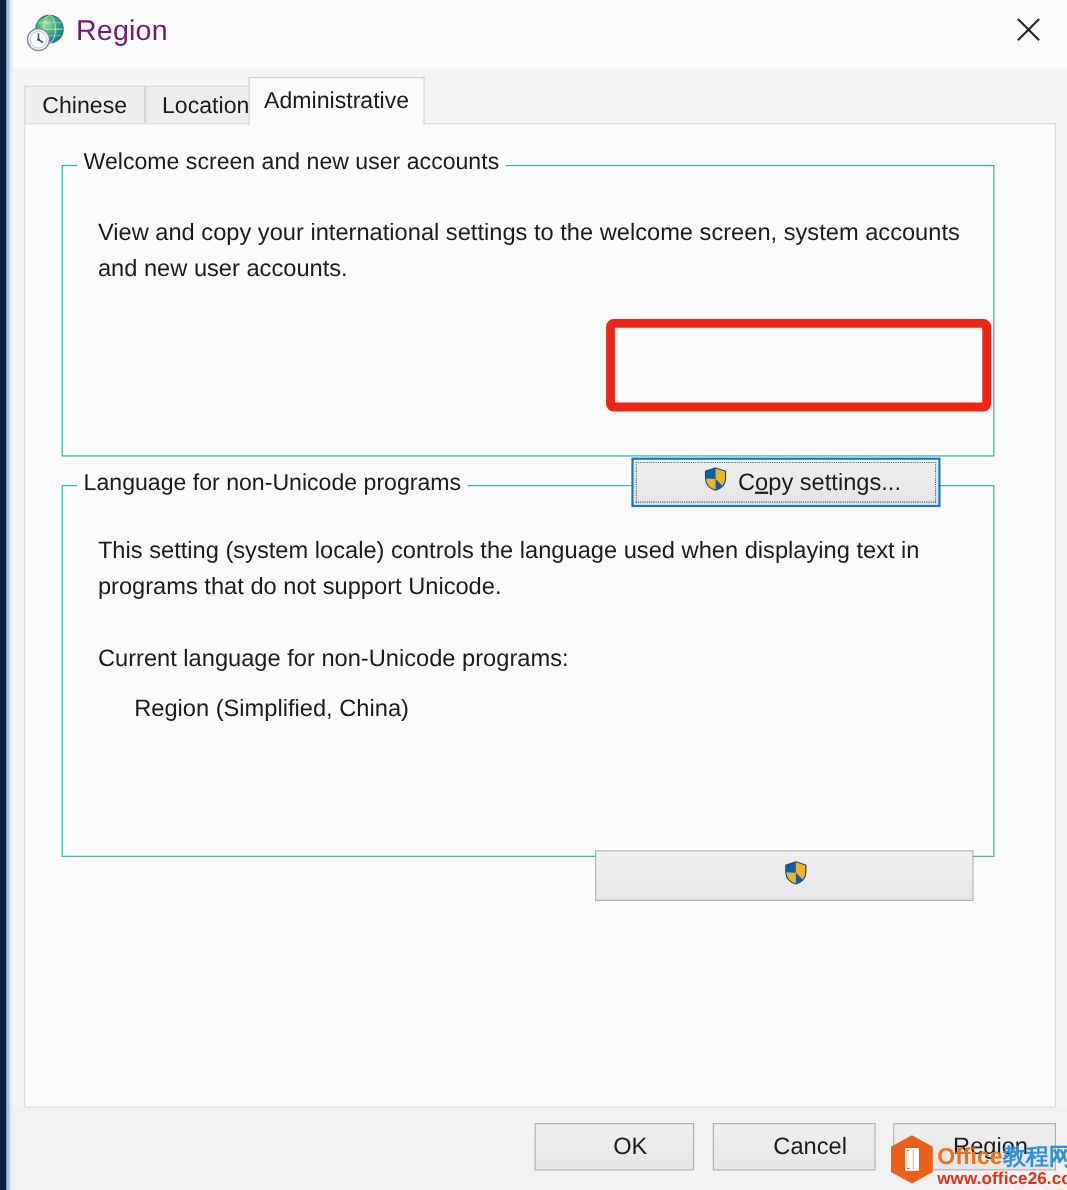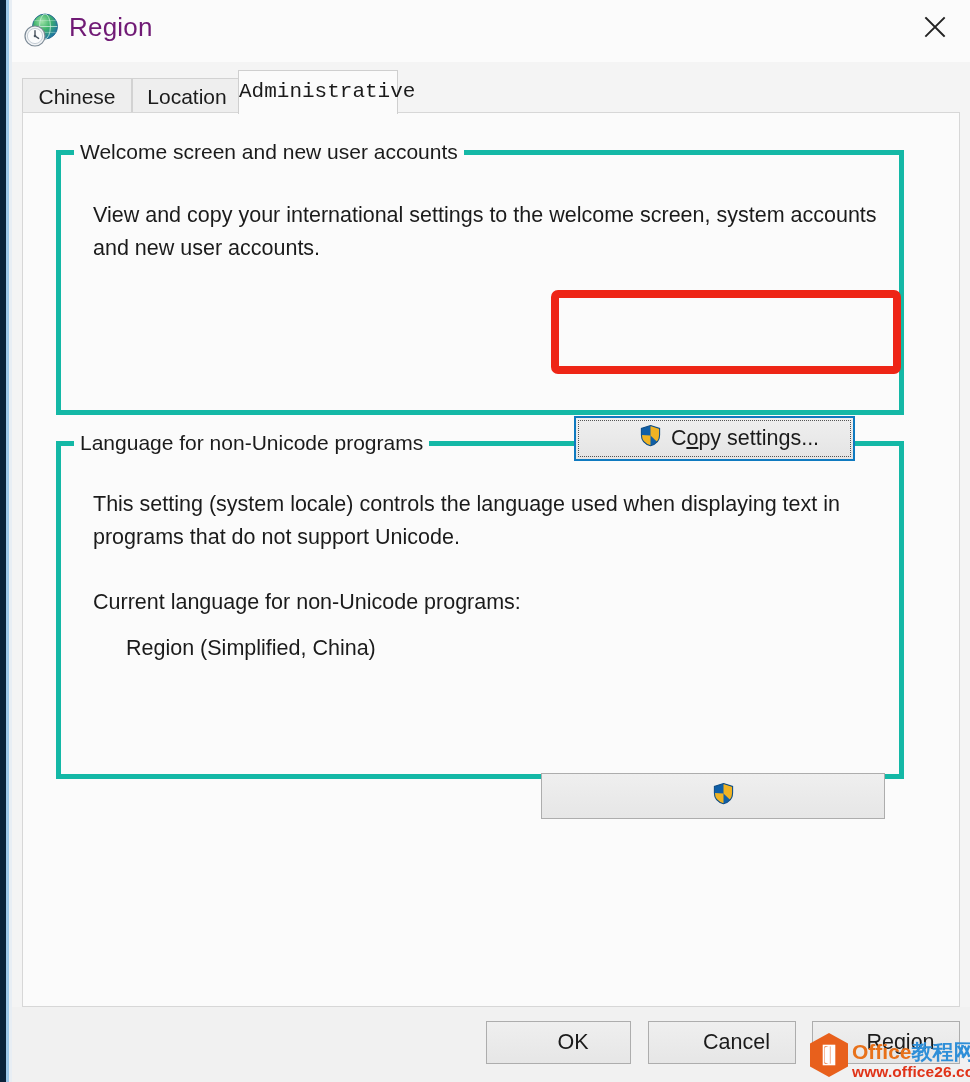--- a/index.html
+++ b/index.html
@@ -94,36 +94,36 @@
   }
   .tab.active {
     background: #fbfbfb;
     border-color: #cfcfcf;
     height: 44px;
     line-height: 42px;
     z-index: 3;
   }
   #tab-formats  { left: 0px;   width: 110px; }
   #tab-location { left: 110px; width: 110px; }
-  #tab-admin    { left: 216px; width: 160px; font-family: Liberation Mono, monospace; }
+  #tab-admin    { left: 204px; width: 160px; }
 
   
   #panel {
     position: absolute;
     left: 10px; top: 112px;
     width: 938px; height: 895px;
     background: #fbfbfb;
     border: 1px solid #d7d7d7;
     box-sizing: border-box;
   }
 
   
   .groupbox {
     position: absolute;
-    border: 5px solid #14b8a6;
+    border: 1px solid #14b8a6;
     box-sizing: border-box;
     background: transparent;
   }
   .group-legend {
     position: absolute;
     top: -15px; left: 13px;
     background: #fbfbfb;
     padding: 0 6px;
     font-size: 21px;
     color: #1b1b1b;

